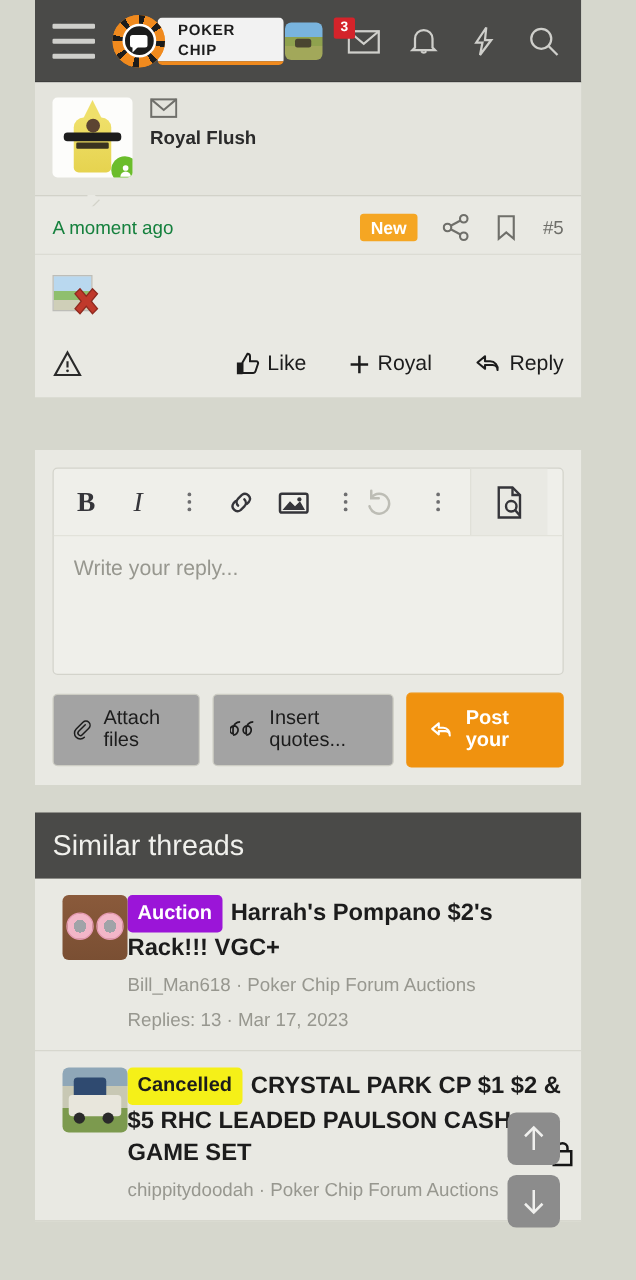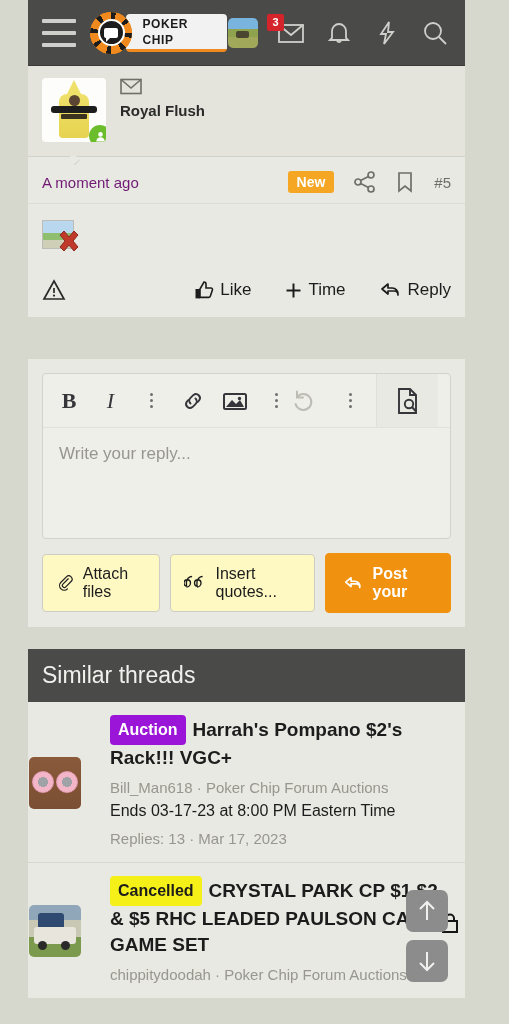--- a/index.html
+++ b/index.html
@@ -97,21 +97,21 @@
   .online-dot svg { width: 13px; height: 13px; }
   .u-name { font-size: 21px; font-weight: bold; color: #1c1c1c; display:flex; align-items:center; gap:9px; }
   .u-title { font-size: 15px; font-weight: bold; color: #2a2a2a; margin-top: 7px; }
   .head-arrow { position:absolute; left:42px; bottom:-9px; width:18px; height:9px; overflow:hidden; }
   .head-arrow::before { content:""; position:absolute; left:0; top:0; width:13px; height:13px;
     background:#e9e9e3; border-left:1px solid #d2d2c9; border-bottom:1px solid #d2d2c9;
     transform: rotate(-45deg); transform-origin: 0 100%; }
 
   .post-meta { display: flex; align-items: center; padding: 14px 14px 10px 14px;
      border-bottom: 1px solid #dcdcd4; }
-  .meta-time { font-size: 15px; color: #701a75; }
+  .meta-time { font-size: 15px; color: #15803d; }
   .meta-right { margin-left: auto; display: flex; align-items: center; gap: 20px; }
   .new-badge { background: #f5a623; color: #fff; font-size: 14px; font-weight: bold;
      padding: 3px 9px; border-radius: 3px; }
   .meta-num { font-size: 15px; color: #6f6f6a; }
 
   .post-body { padding: 16px 14px 10px 14px; min-height: 62px; }
   .broken-img { width: 40px; height: 35px; position: relative; display:inline-block; }
   .broken-img .frame { position:absolute; inset:0 8px 6px 0; border:1px solid #bdbdb8;
      background: linear-gradient(#b9d8ef 0 45%, #8fbf6e 45% 70%, #cfcfb8 70% 100%); }
   .bx { position:absolute; right:0; bottom:0; width:26px; height:26px; }
@@ -135,30 +135,30 @@
   .dots i { width: 3px; height: 3px; background: #6e6e70; border-radius: 50%; display:block; }
   .tb-sp { width: 14px; }
   .tb-right { margin-left: auto; display: flex; align-items: center; gap: 0; height: 100%; }
   .preview-cell { width: 62px; height: 100%; display:flex; align-items:center; justify-content:center;
      border-left: 1px solid #e0e0d8; background: #e9e9e3; }
   .ed-area { min-height: 110px; padding: 16px 16px; }
   .ed-ph { font-size: 17px; color: #97978f; }
 
   .ed-btns { display: flex; align-items: center; gap: 10px; margin-top: 14px; }
   .btn { display:flex; align-items:center; gap: 9px; border: 1px solid #cdcdc4;
-     background: #fef9c3; border-radius: 4px; padding: 10px 13px; font-size: 16px; color:#1c1c1c; cursor:pointer; }
+     background: #a3a3a3; border-radius: 4px; padding: 10px 13px; font-size: 16px; color:#1c1c1c; cursor:pointer; }
   .btn-primary { margin-left:auto; background: #f0920f; border-color:#f0920f; color:#fff;
      font-weight: bold; padding: 11px 18px; }
 
   .gap2 { height: 22px; background: #d6d7cd; }
 
   
   .sim-head { background: #4a4a48; color: #f0f0ec; font-size: 23px; padding: 13px 14px; }
   .sim-list { background: #e9e9e3; }
-  .sim-item { display: flex; gap: 29px; padding: 13px 14px 12px 1px; border-bottom: 1px solid #d7d7ce; align-items: center; }
+  .sim-item { display: flex; gap: 0; padding: 13px 14px 12px 22px; border-bottom: 1px solid #d7d7ce; }
   .thumb { width: 52px; height: 52px; border-radius: 5px; flex: 0 0 auto; overflow: hidden; position: relative; }
   .thumb-chips { background: linear-gradient(#8a5a3b,#7a4f33); }
   .chipA, .chipB { position:absolute; top:14px; width:22px; height:22px; border-radius:50%;
      background: radial-gradient(circle at 50% 50%, #9fa3a8 0 36%, #f2b6c8 36% 100%); border:1px solid #e59ab2;}
   .chipA { left: 3px; } .chipB { left: 27px; }
   .thumb-truck { background: linear-gradient(#8fa7b8 0 28%, #c8c8b4 28% 62%, #7c9a4e 62% 100%); }
   .truck-body { position:absolute; left:5px; top:22px; width:42px; height:17px; background:#e8e6dc; border-radius:3px; }
   .truck-top { position:absolute; left:9px; top:8px; width:26px; height:14px; background:#2f4a70; border-radius:3px 3px 0 0;}
   .tw1,.tw2 { position:absolute; top:36px; width:9px; height:9px; border-radius:50%; background:#2a2a2a;}
   .tw1{left:9px;} .tw2{left:32px;}
@@ -300,21 +300,21 @@
             <path d="M6 9 L10 2 a2 2 0 0 1 2 2 v4 h5 a1.5 1.5 0 0 1 1.4 2 l-2 6 a2 2 0 0 1 -2 1.4 H6 z" fill="none" stroke="#1c1c1c" stroke-width="1.6"></path>
             <rect x="1.5" y="9" width="4.5" height="9.4" fill="#1c1c1c"></rect>
           </svg>
           <span>Like</span>
         </div>
         <div class="act">
           <svg width="17" height="17" viewBox="0 0 17 17">
             <line x1="8.5" y1="1.5" x2="8.5" y2="15.5" stroke="#1c1c1c" stroke-width="2"></line>
             <line x1="1.5" y1="8.5" x2="15.5" y2="8.5" stroke="#1c1c1c" stroke-width="2"></line>
           </svg>
-          <span>Time</span>
+          <span>Royal</span>
         </div>
         <div class="act">
           <svg width="22" height="20" viewBox="0 0 22 20">
             <path d="M8 4 L2 9 L8 14 v-3 h6 a4 4 0 0 1 4 4 a6 6 0 0 0 -6 -7 H8 z" fill="none" stroke="#1c1c1c" stroke-width="1.7" stroke-linejoin="round"></path>
           </svg>
           <span>Reply</span>
         </div>
       </div>
     </div>
   </div>
@@ -418,21 +418,20 @@
     <div class="sim-item">
       <div class="thumb thumb-chips">
         <div class="chipA"></div>
           <div class="chipB"></div>
       </div>
       <div class="sim-body">
         <div class="sim-title">
           <span class="tag tag-auction">Auction</span><span>Harrah's Pompano $2's Rack!!! VGC+</span>
         </div>
         <div class="sim-meta">Bill_Man618 · Poker Chip Forum Auctions</div>
-        <div class="sim-sub">Ends 03-17-23 at 8:00 PM Eastern Time</div>
         <div class="sim-meta">Replies: 13 · Mar 17, 2023</div>
       </div>
     </div>
 
     <div class="sim-item">
       <div class="thumb thumb-truck">
         <div class="truck-top"></div>
           <div class="truck-body"></div>
         <div class="tw1"></div>
           <div class="tw2"></div>

